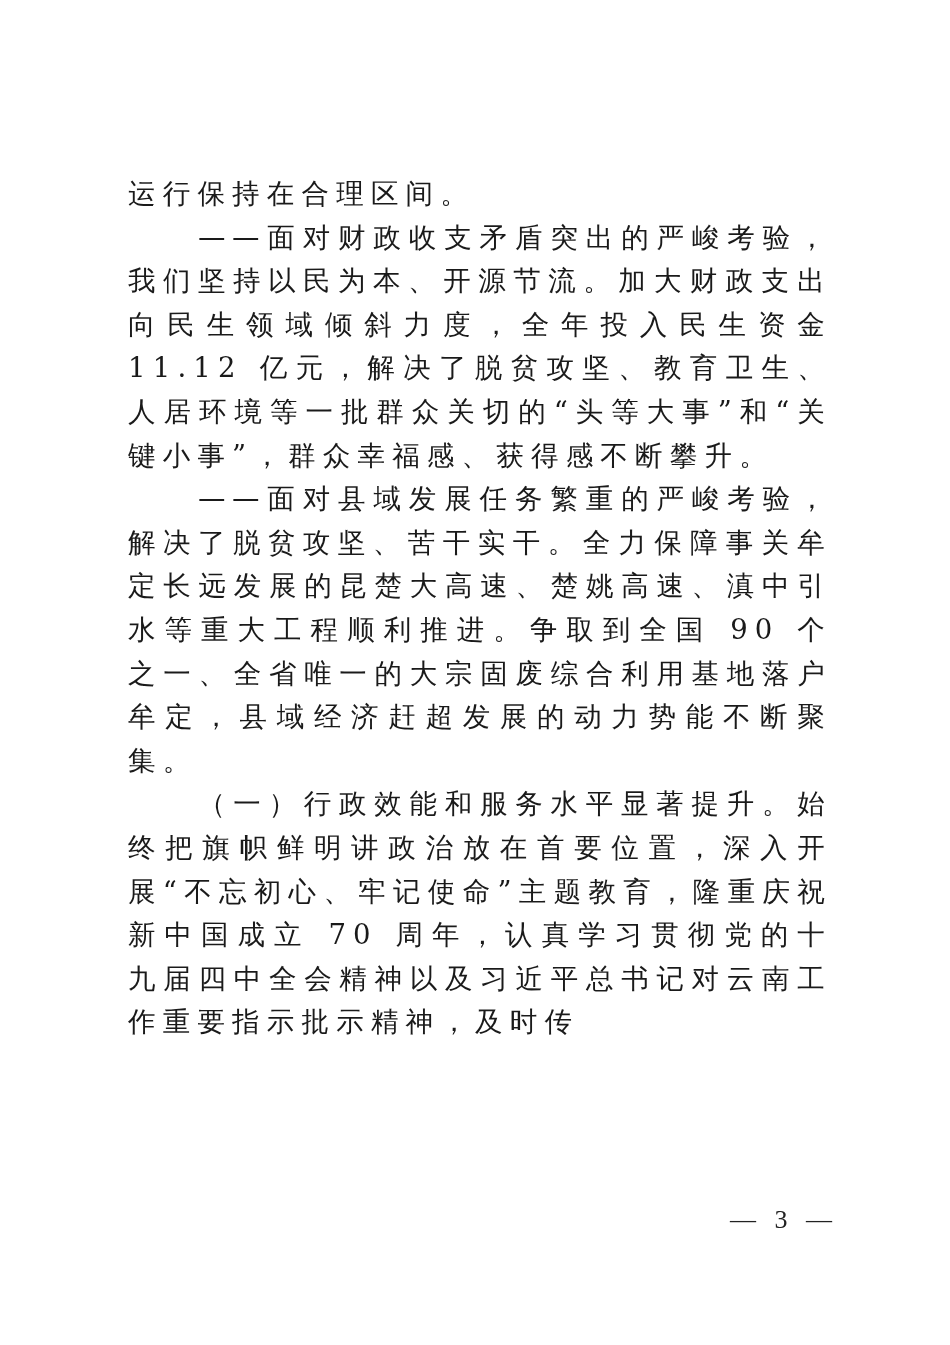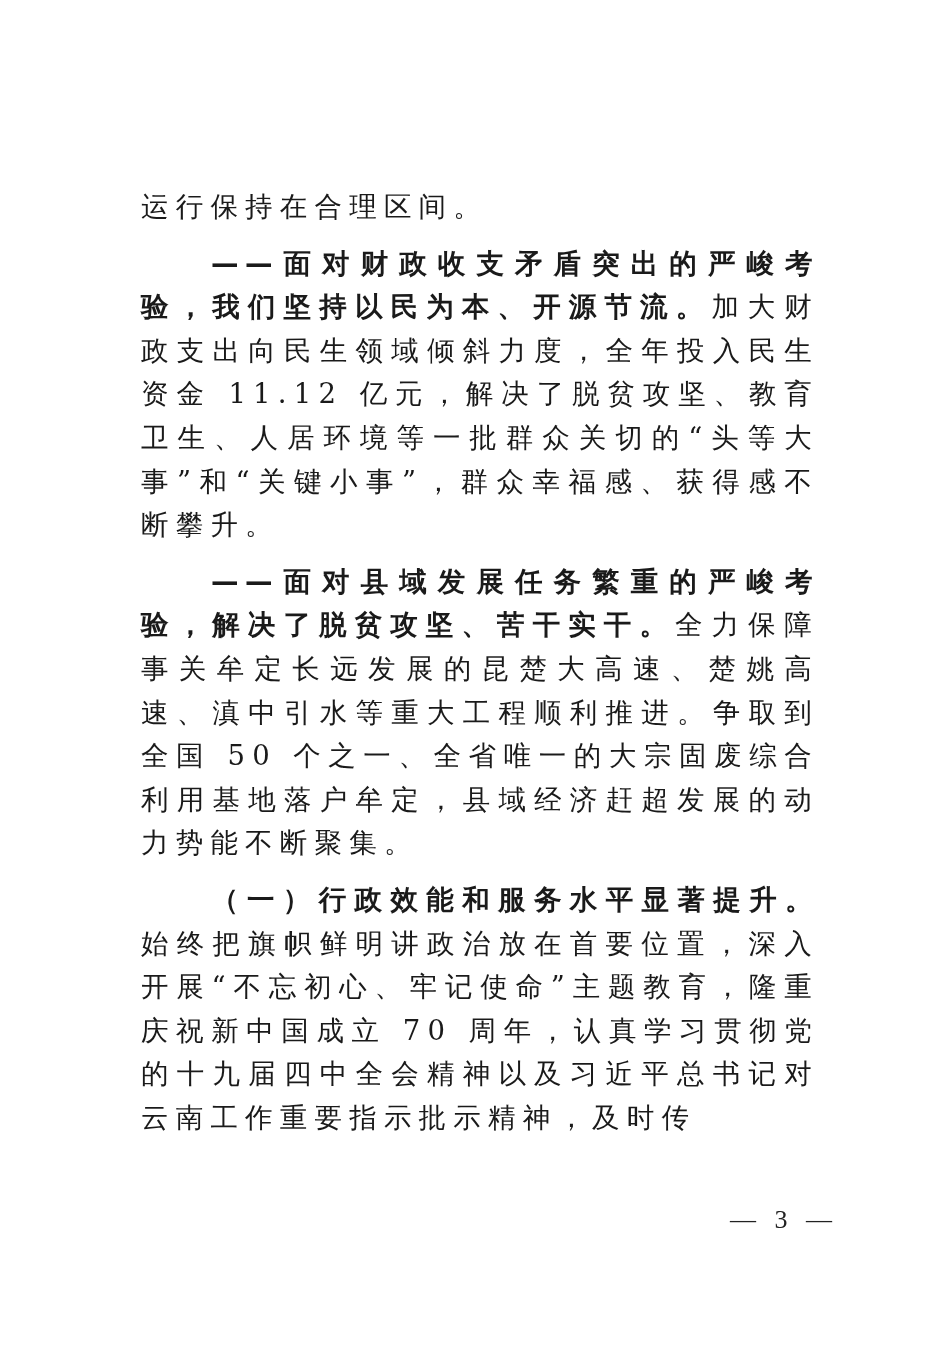--- a/index.html
+++ b/index.html
@@ -1,36 +1,36 @@
 <!DOCTYPE html>
 <html><head>
 <meta charset="utf-8">
 <style>
   html, body { margin: 0; padding: 0; background: #ffffff; }
   body { width: 950px; height: 1345px; position: relative; overflow: hidden; }
   .page { position: absolute; left: 128px; top: 172px; width: 704px; color: #1a1a1a;
           font-family: "DejaVu Serif", "Liberation Serif", serif; font-size: 27.5px; line-height: 43.6px;
           letter-spacing: 7.2px; text-align: justify; }
-  .para { margin: 13px; text-indent: 0; }
+  .para { margin: 0; text-indent: 0; }
   .para.indent { text-indent: 70px; }
-  .lead { font-family: "DejaVu Sans", "Liberation Sans", sans-serif; font-weight: bold; letter-spacing: 6.4px; }
+  .lead { font-family: "DejaVu Sans", "Liberation Sans", sans-serif; font-weight: normal; letter-spacing: 6.4px; }
   .pagenum { position: absolute; left: 730px; top: 1205px; font-family: "Liberation Serif", serif;
              font-size: 26px; color: #222; letter-spacing: 6px; }
 </style>
 </head>
 <body>
 
 <div class="page">
   <p class="para">
     <span class="lead"></span><span>运行保持在合理区间。</span>
   </p>
   <p class="para indent">
     <span class="lead">——面对财政收支矛盾突出的严峻考验，我们坚持以民为本、开源节流。</span><span>加大财政支出向民生领域倾斜力度，全年投入民生资金 11.12 亿元，解决了脱贫攻坚、教育卫生、人居环境等一批群众关切的“头等大事”和“关键小事”，群众幸福感、获得感不断攀升。</span>
   </p>
   <p class="para indent">
-    <span class="lead">——面对县域发展任务繁重的严峻考验，解决了脱贫攻坚、苦干实干。</span><span>全力保障事关牟定长远发展的昆楚大高速、楚姚高速、滇中引水等重大工程顺利推进。争取到全国 50 个之一、全省唯一的大宗固废综合利用基地落户牟定，县域经济赶超发展的动力势能不断聚集。</span>
+    <span class="lead">——面对县域发展任务繁重的严峻考验，解决了脱贫攻坚、苦干实干。</span><span>全力保障事关牟定长远发展的昆楚大高速、楚姚高速、滇中引水等重大工程顺利推进。争取到全国 90 个之一、全省唯一的大宗固废综合利用基地落户牟定，县域经济赶超发展的动力势能不断聚集。</span>
   </p>
   <p class="para indent">
     <span class="lead">（一）行政效能和服务水平显著提升。</span><span>始终把旗帜鲜明讲政治放在首要位置，深入开展“不忘初心、牢记使命”主题教育，隆重庆祝新中国成立 70 周年，认真学习贯彻党的十九届四中全会精神以及习近平总书记对云南工作重要指示批示精神，及时传</span>
   </p>
 </div>
 
 <div class="pagenum">— 3 —</div>
 
 </body></html>

